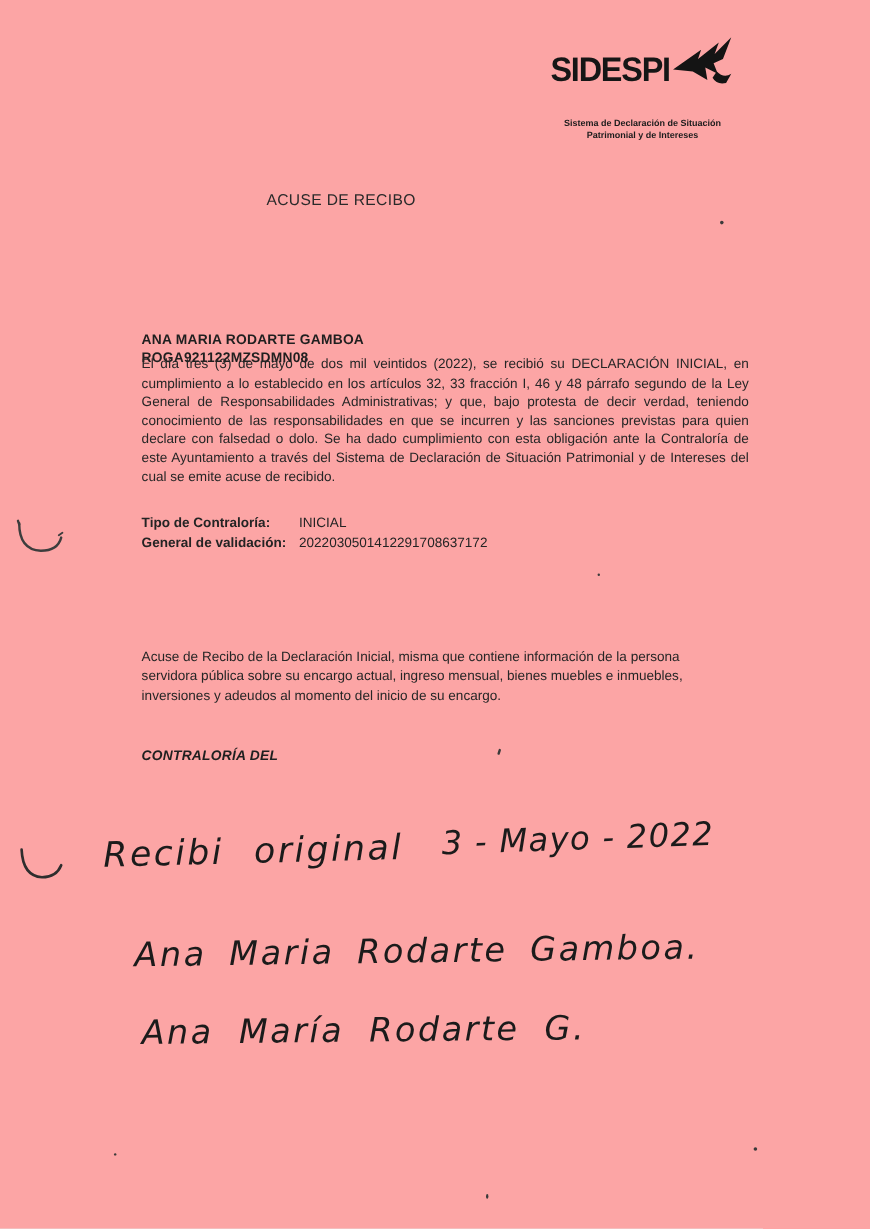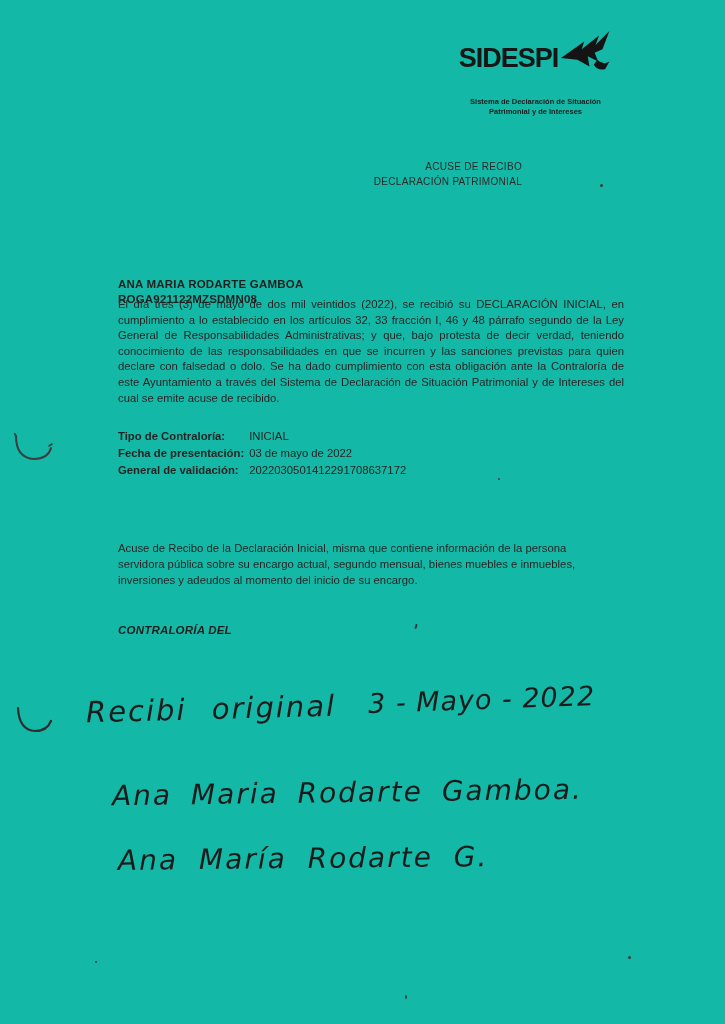--- a/index.html
+++ b/index.html
@@ -1,21 +1,21 @@
 <!DOCTYPE html>
 <html><head>
 <meta charset="utf-8">
 <style>
   html, body { margin: 0; padding: 0; background: #e8e8e8; }
   .page {
     position: relative;
     width: 725px;
     height: 1024px;
     margin: 0 auto;
-    background: #14b8a6;
+    background: #fca5a5;
     font-family: "Liberation Sans", sans-serif;
     color: #222222;
     overflow: hidden;
   }
   .abs { position: absolute; }
 
   
   .logo { left: 448px; top: 38px; width: 175px; text-align: center; }
   .logo-row { display: flex; align-items: center; justify-content: center; }
   .logo-name {
@@ -30,22 +30,22 @@
     font-size: 7.5px;
     font-weight: bold;
     color: #1c1c1c;
     line-height: 9.5px;
     margin-top: 19px;
   }
 
   
   .doc-title {
     left: 222px; top: 160px; width: 300px;
-    text-align: right;
-    font-size: 10px;
+    text-align: left;
+    font-size: 13px;
     line-height: 14.5px;
     color: #2a2a2a;
     letter-spacing: 0.3px;
   }
 
   
   .recipient {
     left: 118px; top: 253px;
     font-weight: bold;
     font-size: 11.5px;
@@ -116,46 +116,41 @@
       </span>
     </div>
     <div class="logo-tagline">
       <div>Sistema de Declaración de Situación</div>
       <div>Patrimonial y de Intereses</div>
     </div>
   </div>
 
   <div class="abs doc-title">
     <div>ACUSE DE RECIBO</div>
-    <div>DECLARACIÓN PATRIMONIAL</div>
   </div>
 
   <div class="abs recipient">
     <div>ANA MARIA RODARTE GAMBOA</div>
     <div>ROGA921122MZSDMN08</div>
   </div>
 
   <div class="abs para-main">El día tres (3) de mayo de dos mil veintidos (2022), se recibió su DECLARACIÓN INICIAL, en cumplimiento a lo establecido en los artículos 32, 33 fracción I, 46 y 48 párrafo segundo de la Ley General de Responsabilidades Administrativas; y que, bajo protesta de decir verdad, teniendo conocimiento de las responsabilidades en que se incurren y las sanciones previstas para quien declare con falsedad o dolo. Se ha dado cumplimiento con esta obligación ante la Contraloría de este Ayuntamiento a través del Sistema de Declaración de Situación Patrimonial y de Intereses del cual se emite acuse de recibido.</div>
 
   <div class="abs details">
     <div class="detail-row">
       <span class="detail-label">Tipo de Contraloría:</span>
       <span class="detail-value">INICIAL</span>
     </div>
     <div class="detail-row">
-      <span class="detail-label">Fecha de presentación:</span>
-      <span class="detail-value">03 de mayo de 2022</span>
-    </div>
-    <div class="detail-row">
       <span class="detail-label">General de validación:</span>
       <span class="detail-value">2022030501412291708637172</span>
     </div>
   </div>
 
-  <div class="abs para-acuse">Acuse de Recibo de la Declaración Inicial, misma que contiene información de la persona servidora pública sobre su encargo actual, segundo mensual, bienes muebles e inmuebles, inversiones y adeudos al momento del inicio de su encargo.</div>
+  <div class="abs para-acuse">Acuse de Recibo de la Declaración Inicial, misma que contiene información de la persona servidora pública sobre su encargo actual, ingreso mensual, bienes muebles e inmuebles, inversiones y adeudos al momento del inicio de su encargo.</div>
 
   <div class="abs contraloria">CONTRALORÍA DEL</div>
 
   <div class="abs hw hw-note">Recibi original</div>
   <div class="abs hw hw-date">3 - Mayo - 2022</div>
   <div class="abs hw hw-sig1">Ana Maria Rodarte Gamboa.</div>
   <div class="abs hw hw-sig2">Ana María Rodarte G.</div>
 
   <div class="abs" style="left:10px; top:430px;">
     <svg width="46" height="38" viewBox="0 0 46 38">

